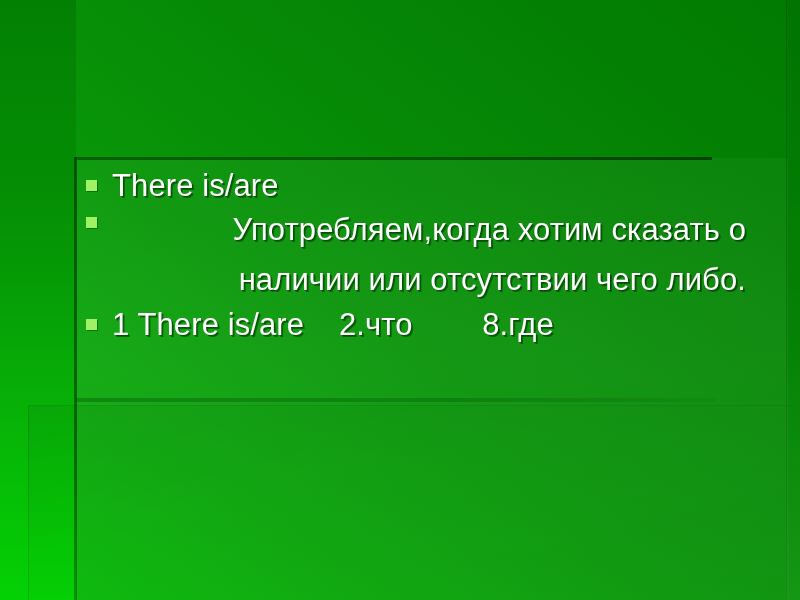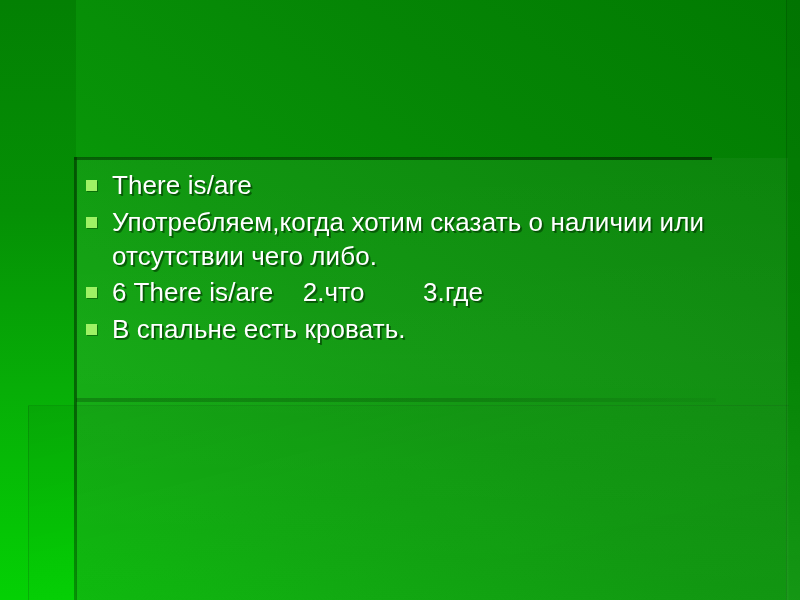--- a/index.html
+++ b/index.html
@@ -144,32 +144,33 @@
     height: 11px;
     margin-top: 12px;
     margin-right: 15px;
     background: #9ef264;
     box-shadow: 1px 1px 0 rgba(0,60,0,0.45);
   }
 
   .bullet-text {
     flex: 1 1 auto;
     color: #ffffff;
-    font-size: 26px;
+    font-size: 31px;
     line-height: 35px;
     font-weight: 400;
     letter-spacing: 0.1px;
     white-space: pre-wrap;
     text-shadow:
       2px 2px 0 rgba(0,55,0,0.55),
       1px 1px 0 rgba(0,55,0,0.40);
   }
 
   .bullet-text.tight {
-    line-height: 34px;
+    line-height: 50px;
+    text-align: right;
   }
 </style>
 </head>
 <body>
 
 <div id="slide">
 
   <div class="panel" id="panel-left-wash"></div>
   <div class="panel" id="panel-content"></div>
   <div class="panel" id="panel-lower-inner"></div>
@@ -187,24 +188,20 @@
     </li>
 
     <li class="bullet-row">
       <span class="bullet-marker"></span>
       <span class="bullet-text tight">Употребляем,когда хотим сказать о наличии или отсутствии чего либо.</span>
     </li>
 
 
     <li class="bullet-row">
       <span class="bullet-marker"></span>
-      <span class="bullet-text">6 There is/are    2.что        3.где</span>
+      <span class="bullet-text">1 There is/are    2.что        8.где</span>
     </li>
 
 
-    <li class="bullet-row">
-      <span class="bullet-marker"></span>
-      <span class="bullet-text">В спальне есть кровать.</span>
-    </li>
 
   </ul>
 
 </div>
 
 </body></html>

